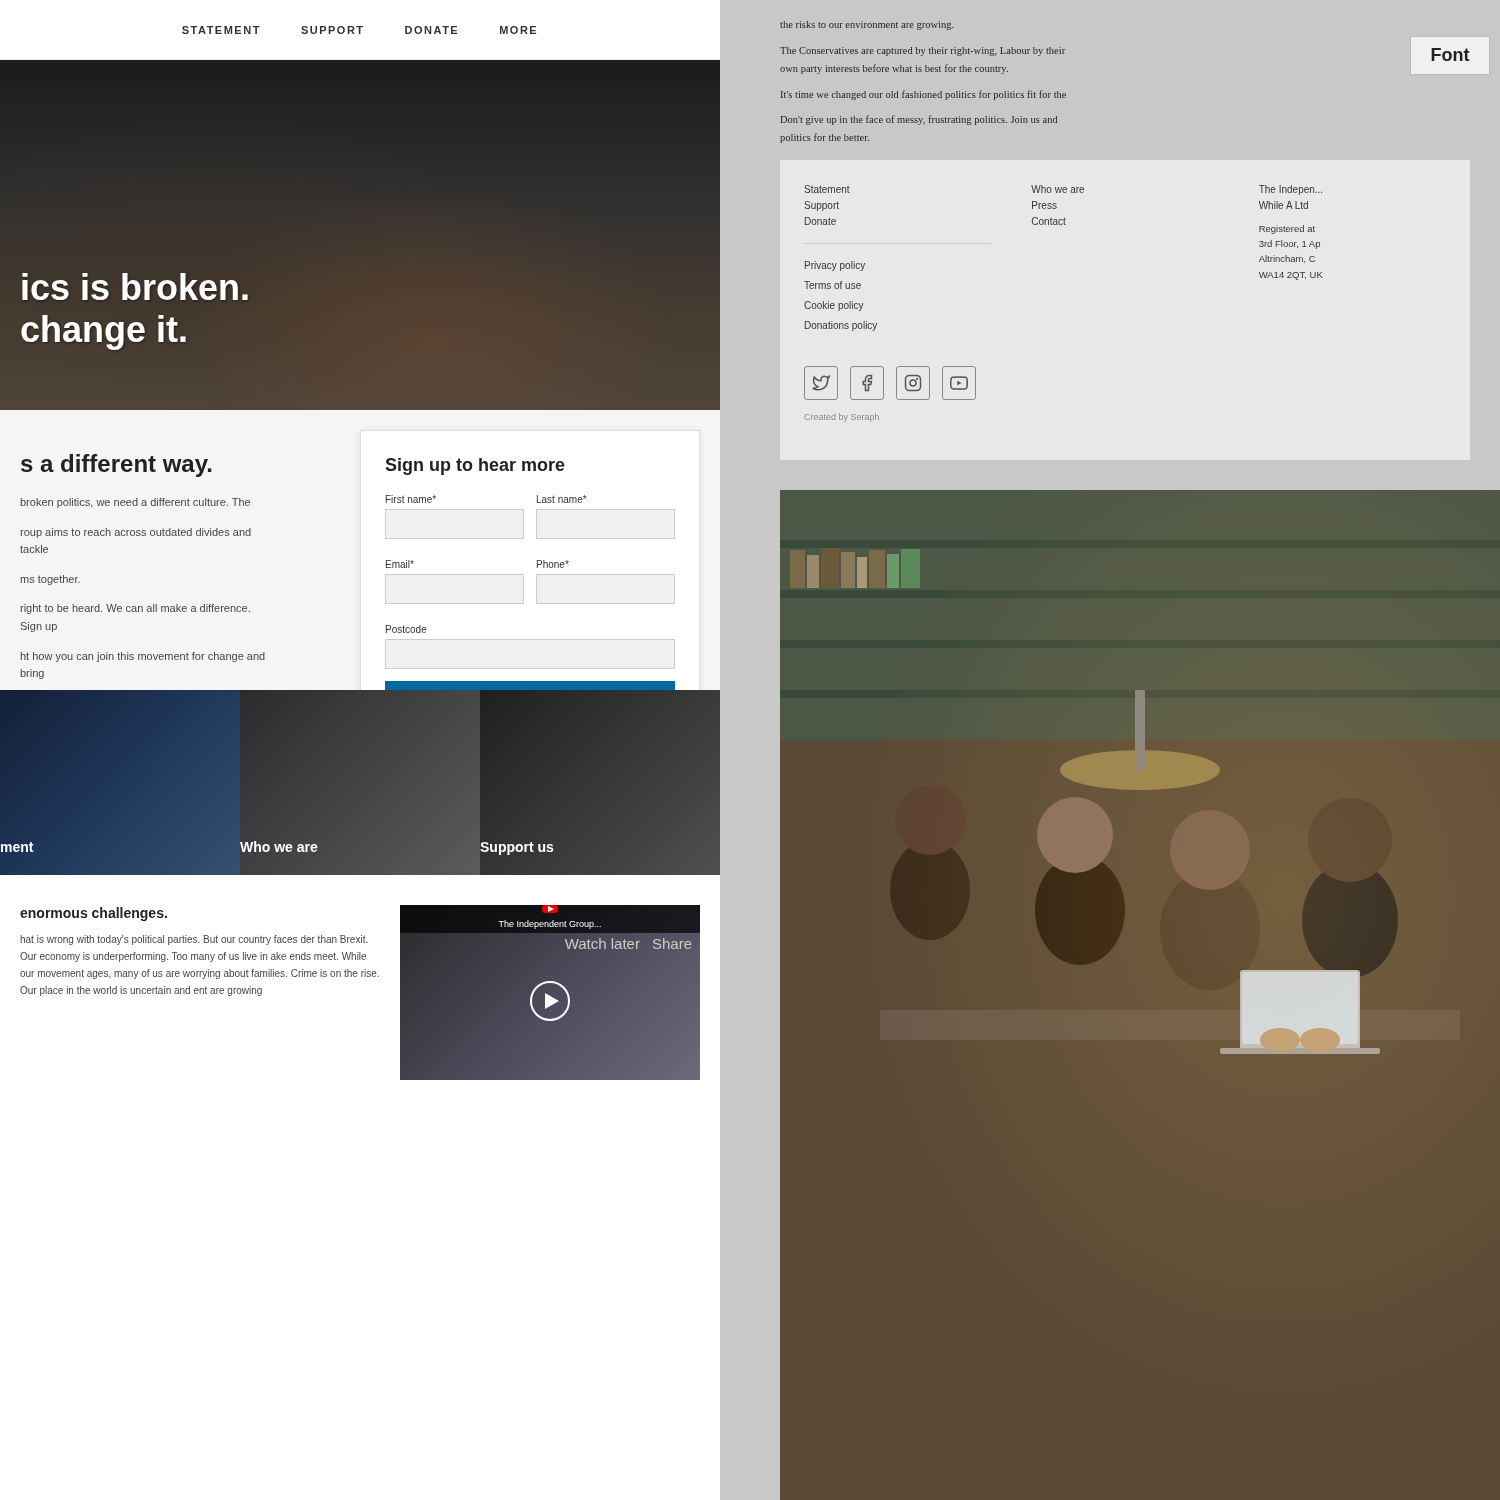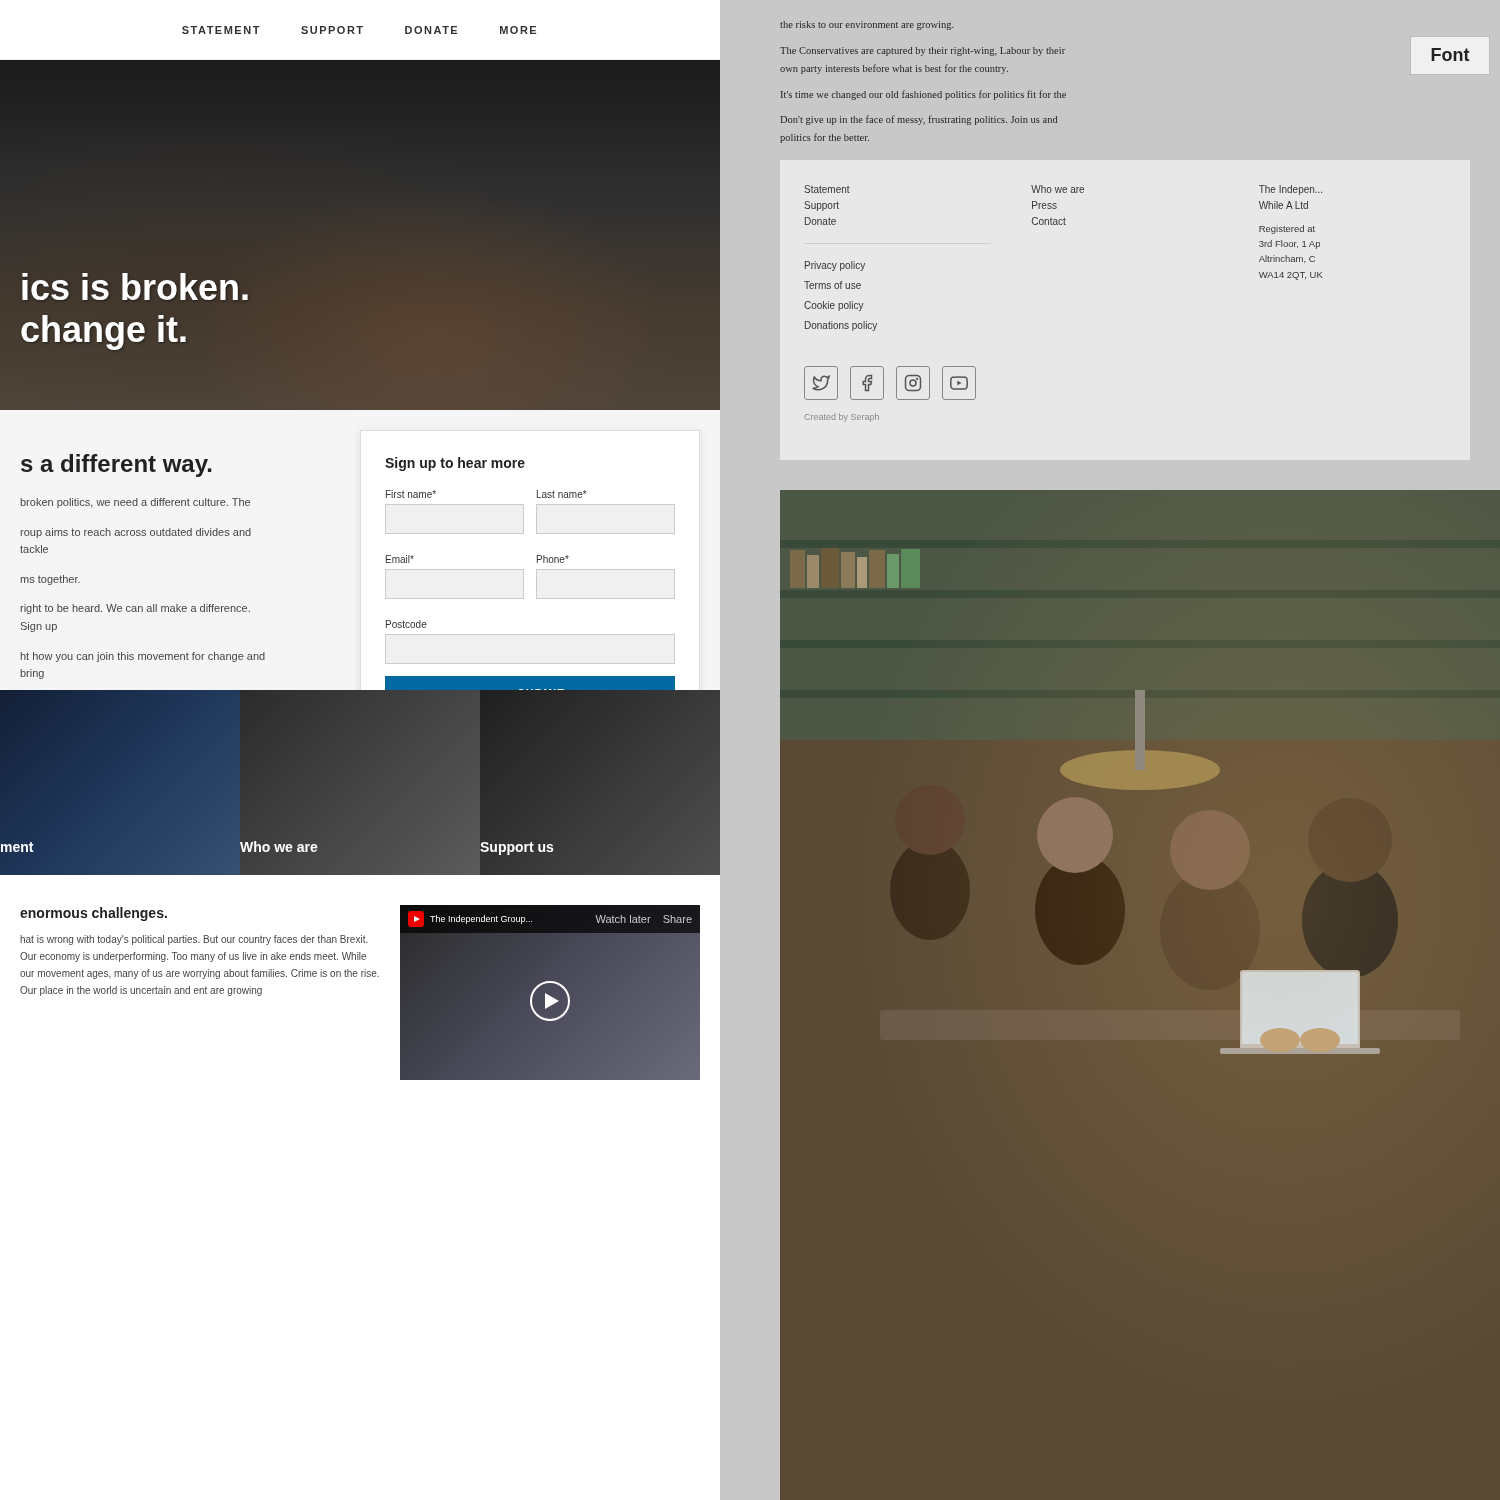--- a/index.html
+++ b/index.html
@@ -137,21 +137,21 @@
       position: absolute;
       right: 20px;
       top: 20px;
       width: 340px;
       background: #fff;
       border: 1px solid #ddd;
       padding: 24px;
       box-shadow: 0 2px 8px rgba(0,0,0,0.1);
     }
     .form-title {
-      font-size: 14px;
+      font-size: 18px;
       font-weight: 700;
       color: #222;
       margin-bottom: 18px;
     }
     .form-row {
       display: flex;
       gap: 12px;
       margin-bottom: 20px;
     }
     .form-group {
@@ -269,37 +269,38 @@
       position: absolute;
       top: 0;
       left: 0;
       right: 0;
       height: 28px;
       background: rgba(0,0,0,0.7);
       display: flex;
       align-items: center;
       padding: 0 8px;
       gap: 6px;
+      flex-direction: column;
     }
     .video-bar-icon {
       width: 16px;
       height: 16px;
       background: #e00;
       border-radius: 3px;
       display: flex;
       align-items: center;
       justify-content: center;
     }
     .video-bar-title {
       font-size: 9px;
       color: #fff;
     }
     .video-bar-actions {
       margin-left: auto;
-      font-size: 11px;
+      font-size: 15px;
       color: #ccc;
       display: flex;
       gap: 12px;
       justify-content: flex-end;
     }
     .video-play {
       position: absolute;
       top: 50%;
       left: 50%;
       transform: translate(-50%, -30%);

